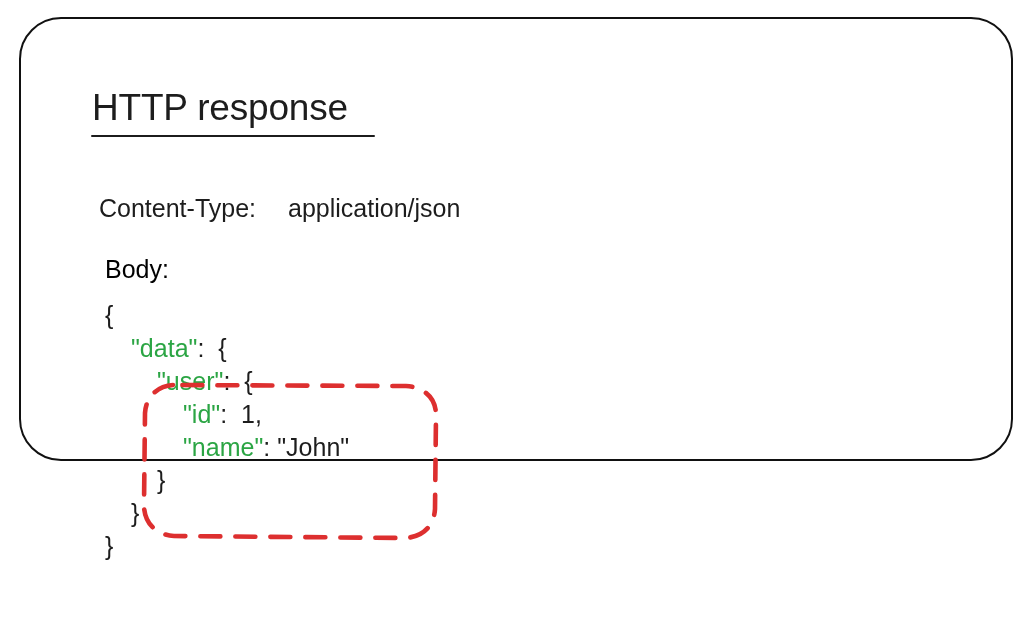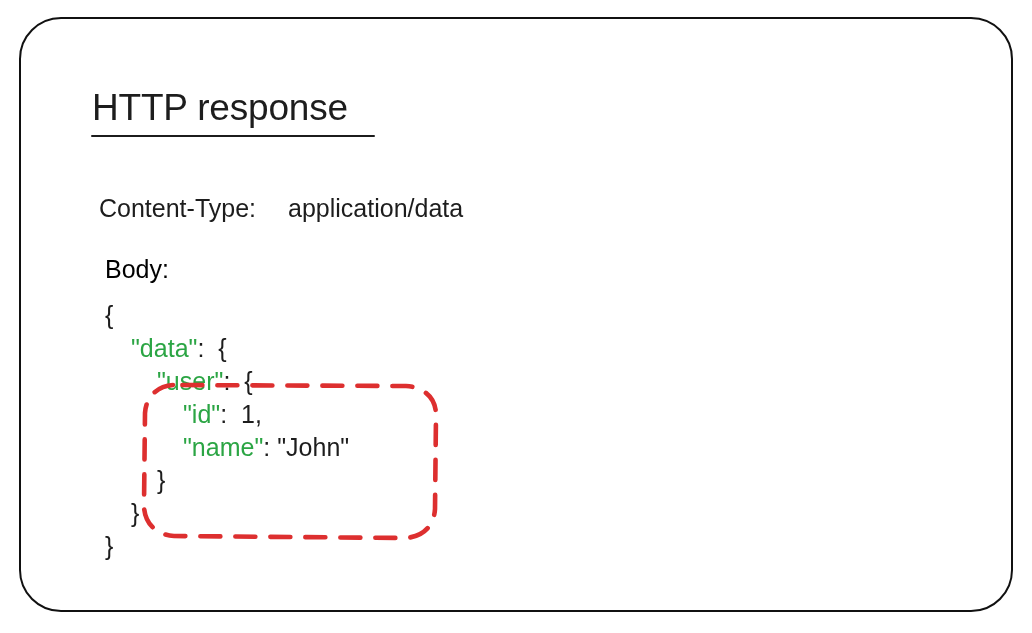--- a/index.html
+++ b/index.html
@@ -15,21 +15,21 @@
     font-family: "Liberation Sans", sans-serif;
     -webkit-font-smoothing: antialiased;
   }
 
   
   .card-frame {
     position: absolute;
     left: 19px;
     top: 17px;
     width: 994px;
-    height: 595px;
+    height: 444px;
     box-sizing: border-box;
     border: 2.4px solid #111111;
     border-radius: 42px;
     background: #ffffff;
   }
 
   
   .slide-title {
     position: absolute;
     left: 71px;
@@ -112,21 +112,21 @@
 </style>
 </head>
 <body>
 
 <div class="card-frame">
 
   <div class="slide-title">HTTP response</div>
   <div class="title-underline"></div>
 
   <div class="header-row">
-    <span class="hdr-name">Content-Type:</span><span class="hdr-value">application/data</span>
+    <span class="hdr-name">Content-Type:</span><span class="hdr-value">application/json</span>
   </div>
 
   <div class="body-label">Body:</div>
 
   <div class="json-block" id="json-block"><div class="json-line" style="padding-left: 0px;"><span class="tok-punct">{</span></div><div class="json-line" style="padding-left: 26px;"><span class="tok-key">"data"</span><span class="tok-punct">:  {</span></div><div class="json-line" style="padding-left: 52px;"><span class="tok-key">"user"</span><span class="tok-punct">:  {</span></div><div class="json-line" style="padding-left: 78px;"><span class="tok-key">"id"</span><span class="tok-punct">:  </span><span class="tok-num">1</span><span class="tok-punct">,</span></div><div class="json-line" style="padding-left: 78px;"><span class="tok-key">"name"</span><span class="tok-punct">: </span><span class="tok-str">"John"</span></div><div class="json-line" style="padding-left: 52px;"><span class="tok-punct">}</span></div><div class="json-line" style="padding-left: 26px;"><span class="tok-punct">}</span></div><div class="json-line" style="padding-left: 0px;"><span class="tok-punct">}</span></div></div>
 
   <div class="annotation-box">
     <svg width="302" height="166" viewBox="0 0 302 166">
       <path d="M 34 8
                C 18 9, 7 20, 6 36

